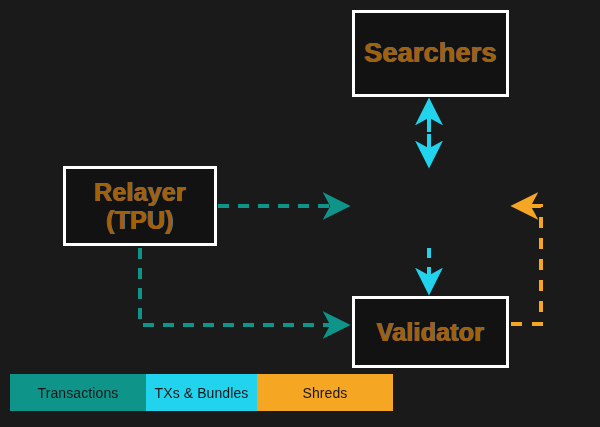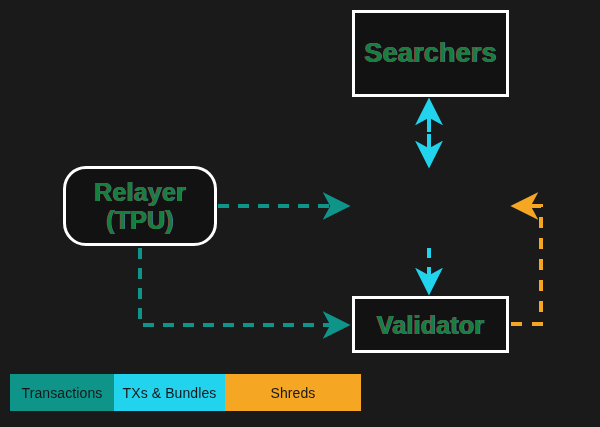--- a/index.html
+++ b/index.html
@@ -17,34 +17,34 @@
   }
   .node {
     position: absolute;
     background: #121212;
     border: 3px solid #ffffff;
     box-sizing: border-box;
     display: flex;
     align-items: center;
     justify-content: center;
     text-align: center;
-    color: #15803d;
+    color: #a16207;
     font-weight: bold;
     line-height: 1.12;
     letter-spacing: 0.2px;
   }
   .node-label {
     display: block;
     white-space: pre-line;
     text-shadow: -0.7px 0 rgba(255,120,120,0.55), 0.7px 0 rgba(120,200,255,0.55);
   }
   #node-searchers   { left: 352px; top: 10px;  width: 157px; height: 87px;  font-size: 27px; }
-  #node-relayer     { left: 63px;  top: 166px; width: 154px; height: 80px;  font-size: 25px; border-radius: 23px; }
+  #node-relayer     { left: 63px;  top: 166px; width: 154px; height: 80px;  font-size: 25px; }
   #node-blockengine { left: 352px; top: 170px; width: 157px; height: 76px;  font-size: 25px; }
-  #node-validator   { left: 352px; top: 296px; width: 157px; height: 57px;  font-size: 25px; }
+  #node-validator   { left: 352px; top: 296px; width: 157px; height: 72px;  font-size: 25px; }
 
   #edges {
     position: absolute;
     left: 0; top: 0;
     width: 600px;
     height: 427px;
     pointer-events: none;
   }
 
   #legend {
@@ -57,21 +57,21 @@
   }
   .legend-seg {
     display: flex;
     align-items: center;
     justify-content: center;
     font-size: 14px;
     color: #16181c;
     letter-spacing: 0.1px;
     box-sizing: border-box;
   }
-  #legend-seg-0 { width: 104px; }
+  #legend-seg-0 { width: 136px; }
   #legend-seg-1 { width: 111px; }
   #legend-seg-2 { width: 136px; align-items: center; }
 </style>
 </head>
 <body>
 
 <div id="stage" style="background: rgb(26, 26, 26);">
 
   <svg id="edges" viewBox="0 0 600 427">
     <defs>

